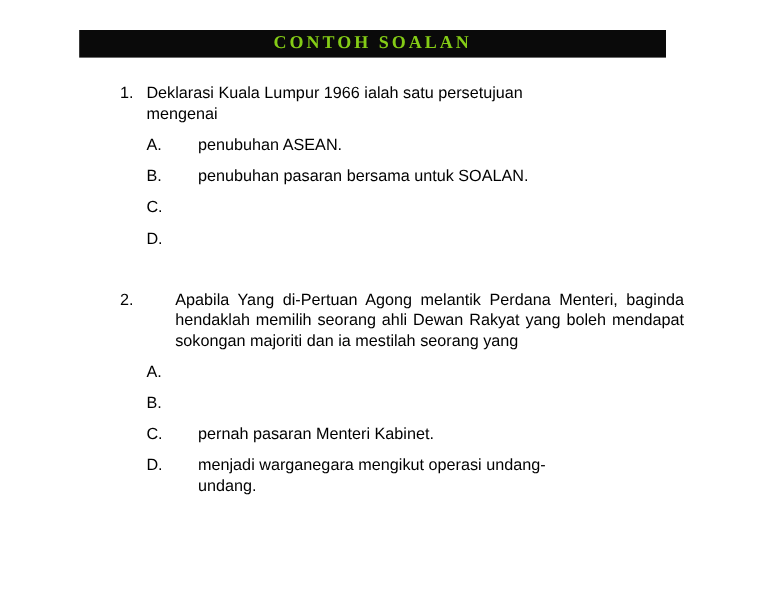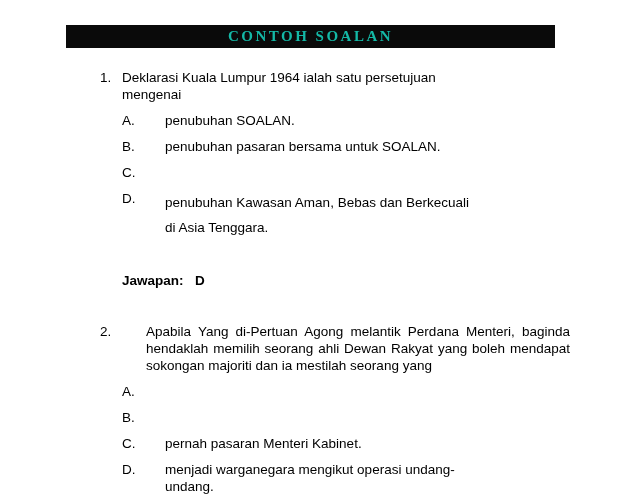--- a/index.html
+++ b/index.html
@@ -16,21 +16,21 @@
     overflow: hidden;
   }
   .banner {
     position: absolute;
     left: 66px; top: 25px;
     width: 489px; height: 23px;
     background: #0a0a0a;
     display: flex; align-items: center; justify-content: center;
   }
   .banner .banner-text {
-    color: #14b8a6;
+    color: #84cc16;
     font-family: "Liberation Serif", serif;
     font-weight: bold;
     font-size: 15px;
     letter-spacing: 2.5px;
   }
   .content {
     position: absolute;
     left: 100px; top: 69px;
     width: 470px;
   }
@@ -60,42 +60,37 @@
 
   <div class="banner">
     <span class="banner-text">CONTOH SOALAN</span>
   </div>
 
   <div class="content">
 
     <div class="question question-1">
       <div class="q-head">
         <span class="q-num">1.</span>
-        <div class="q-text-1">Deklarasi Kuala Lumpur 1964 ialah satu persetujuan mengenai</div>
+        <div class="q-text-1">Deklarasi Kuala Lumpur 1966 ialah satu persetujuan mengenai</div>
       </div>
       <div class="options">
         <div class="opt">
           <span class="opt-label">A.</span>
-          <span class="opt-text">penubuhan SOALAN.</span>
+          <span class="opt-text">penubuhan ASEAN.</span>
         </div>
         <div class="opt">
           <span class="opt-label">B.</span>
           <span class="opt-text">penubuhan pasaran bersama untuk SOALAN.</span>
         </div>
         <div class="opt">
           <span class="opt-label">C.</span>
         </div>
         <div class="opt opt-spread">
           <span class="opt-label">D.</span>
-          <span class="opt-text">penubuhan Kawasan Aman, Bebas dan Berkecuali di Asia Tenggara.</span>
         </div>
-      </div>
-      <div class="answer answer-1">
-        <span class="ans-label">Jawapan:</span>
-        <span class="ans-value">D</span>
       </div>
     </div>
 
     <div class="question question-2">
       <div class="q-head">
         <span class="q-num">2.</span>
         <div class="q-text-2">Apabila Yang di-Pertuan Agong melantik Perdana Menteri, baginda hendaklah memilih seorang ahli Dewan Rakyat yang boleh mendapat sokongan majoriti dan ia mestilah seorang yang</div>
       </div>
       <div class="options">
         <div class="opt">

